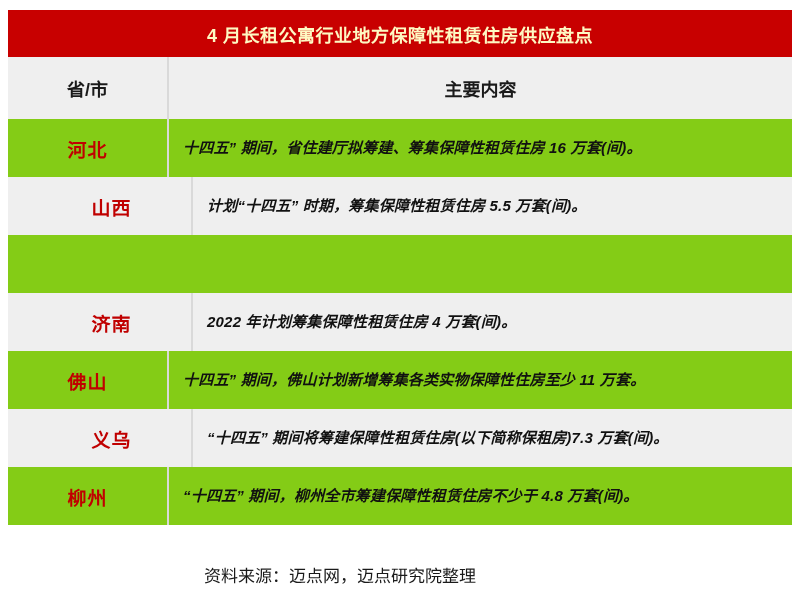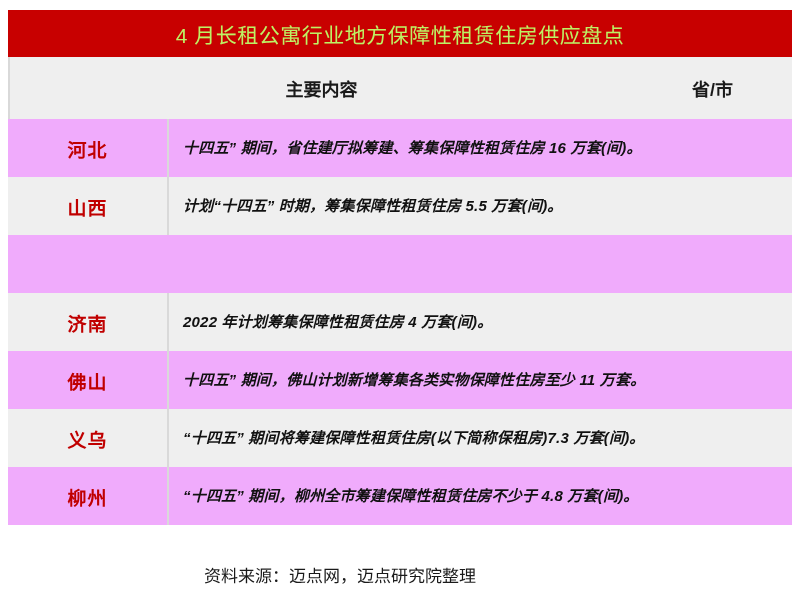--- a/index.html
+++ b/index.html
@@ -87,23 +87,23 @@
   }
 
   .title-bar {
     height: 47px;
     background: #C80000;
     display: flex;
     align-items: center;
     justify-content: center;
   }
   .title-bar .title-text {
-    color: #bef264;
-    font-size: 21px;
-    font-weight: 400;
+    color: #fef9c3;
+    font-size: 18px;
+    font-weight: 700;
     letter-spacing: 0.5px;
     white-space: nowrap;
   }
 
   .col-head {
     display: flex;
     height: 62px;
     background: #EFEFEF;
   }
   .col-head .ch-cell {
@@ -115,24 +115,24 @@
     color: #1a1a1a;
   }
   .ch-cell.c1 { width: 159px; box-sizing: border-box; }
   .ch-cell.c2 { flex: 1; border-left: 2px solid #d9d9d9; box-sizing: border-box; }
 
   .rows { position: relative; }
 
   .row {
     display: flex;
     height: 58px;
-    background: #f0abfc;
+    background: #84cc16;
     position: relative;
   }
-  .row.alt { background: #EFEFEF; }
+  .row.alt { background: #EFEFEF; padding-left: 24px; }
 
   .cell-prov {
     width: 159px;
     box-sizing: border-box;
     display: flex;
     align-items: center;
     justify-content: center;
     color: #C00000;
     font-size: 19px;
     font-weight: 700;
@@ -194,22 +194,22 @@
     <div class="wm-big">迈点研究院</div>
   </div>
 
   <div class="table-wrap">
 
     <div class="title-bar">
       <span class="title-text">4 月长租公寓行业地方保障性租赁住房供应盘点</span>
     </div>
 
     <div class="col-head">
+      <div class="ch-cell c1">省/市</div>
       <div class="ch-cell c2">主要内容</div>
-      <div class="ch-cell c1">省/市</div>
     </div>
 
     <div class="rows">
 
       <div class="row">
         <div class="cell-prov">河北</div>
         <div class="cell-content">
           <span class="ct">十四五” 期间，省住建厅拟筹建、筹集保障性租赁住房 16 万套(间)。</span>
         </div>
       </div>

